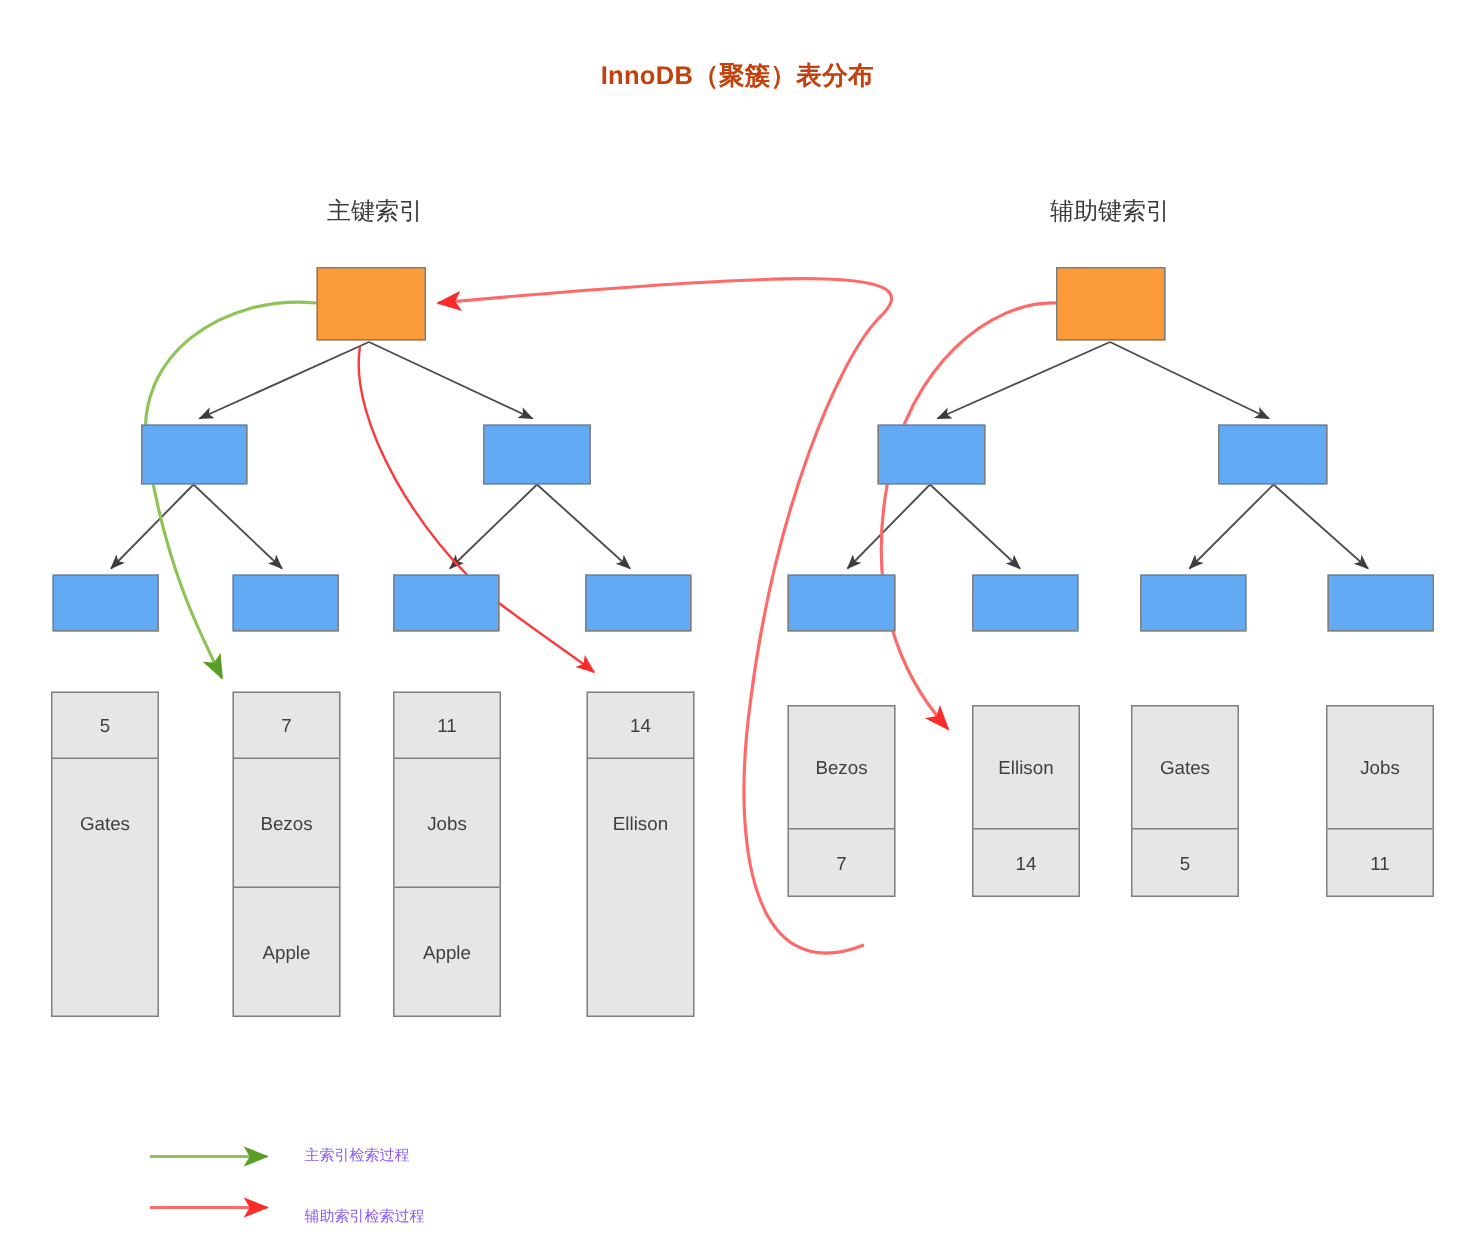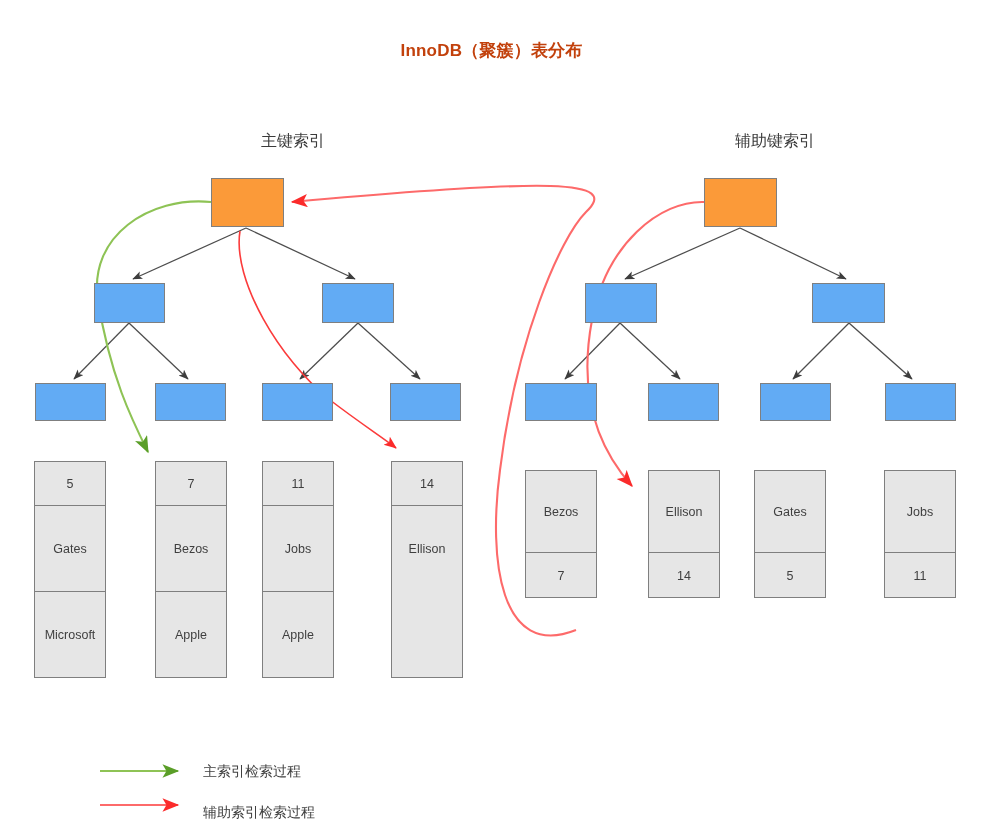--- a/index.html
+++ b/index.html
@@ -20,21 +20,21 @@
     font-size:17px;
     font-weight:bold;
     color:#c2410c;
     letter-spacing:.2px;
   }
 
   .col-title{
     position:absolute;
     font-size:16px;
     color:#3b3b3b;
-    text-align:right;
+    text-align:center;
     white-space:nowrap;
   }
 
   .node{
     position:absolute;
     border:1px solid #7f7f7f;
     box-sizing:border-box;
   }
   .node.root{background:#fb9a39;}
   .node.blue{background:#62abf4;}
@@ -55,21 +55,21 @@
     border-bottom:1px solid #7f7f7f;
     white-space:nowrap;
   }
   .card .cell:last-child{border-bottom:none;}
 
   svg.edges{
     position:absolute;left:0;top:0;width:983px;height:838px;
     overflow:visible;
     pointer-events:none;
   }
-  .legend-label{position:absolute;font-size:14px;color:#404040;white-space:nowrap;}
+  .legend-label{position:absolute;font-size:10px;color:#8b5cf6;white-space:nowrap;}
 </style>
 </head>
 <body>
 
 <div id="stage">
 
   <div class="title">InnoDB（聚簇）表分布</div>
 
   <div class="col-title" style="left:175px;top:131px;width:150px;">主键索引</div>
   <div class="col-title" style="left:665px;top:131px;width:150px;">辅助键索引</div>
@@ -126,21 +126,20 @@
   <div class="node blue" style="left:585px;top:283px;width:72px;height:40px;"></div>
   <div class="node blue" style="left:812px;top:283px;width:73px;height:40px;"></div>
   <div class="node blue" style="left:525px;top:383px;width:72px;height:38px;"></div>
   <div class="node blue" style="left:648px;top:383px;width:71px;height:38px;"></div>
   <div class="node blue" style="left:760px;top:383px;width:71px;height:38px;"></div>
   <div class="node blue" style="left:885px;top:383px;width:71px;height:38px;"></div>
 
   <div class="card" style="left:34px;top:461px;width:72px;height:217px;">
     <div class="cell" style="height:44px;">5</div>
     <div class="cell" style="height:86px;">Gates</div>
-    <div class="cell" style="height:85px;">Microsoft</div>
   </div>
   <div class="card" style="left:155px;top:461px;width:72px;height:217px;">
     <div class="cell" style="height:44px;">7</div>
     <div class="cell" style="height:86px;">Bezos</div>
     <div class="cell" style="height:85px;">Apple</div>
   </div>
   <div class="card" style="left:262px;top:461px;width:72px;height:217px;">
     <div class="cell" style="height:44px;">11</div>
     <div class="cell" style="height:86px;">Jobs</div>
     <div class="cell" style="height:85px;">Apple</div>

